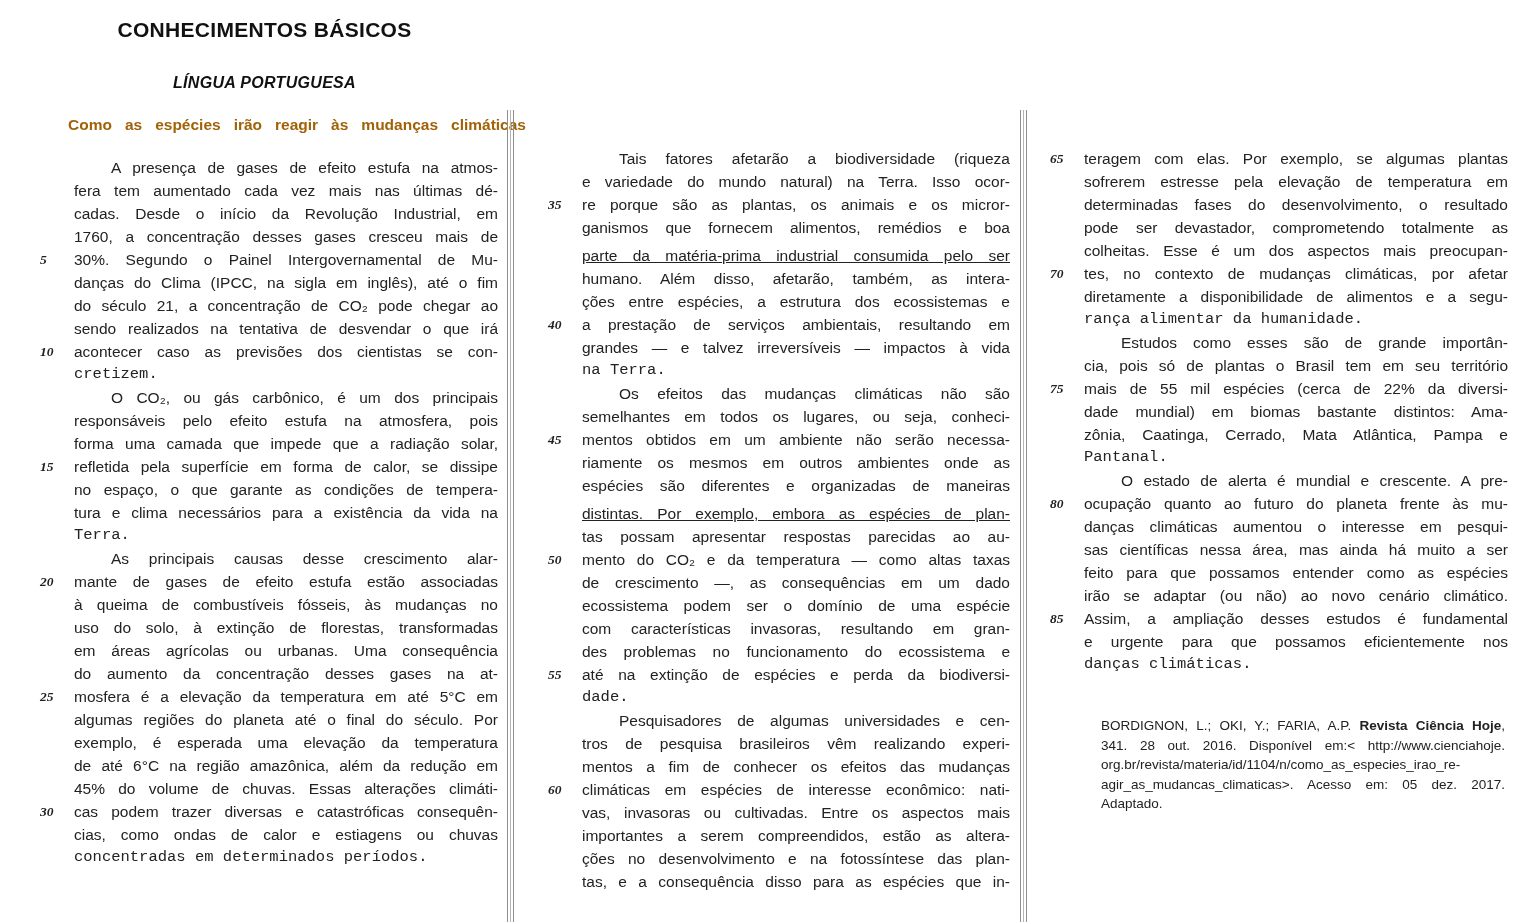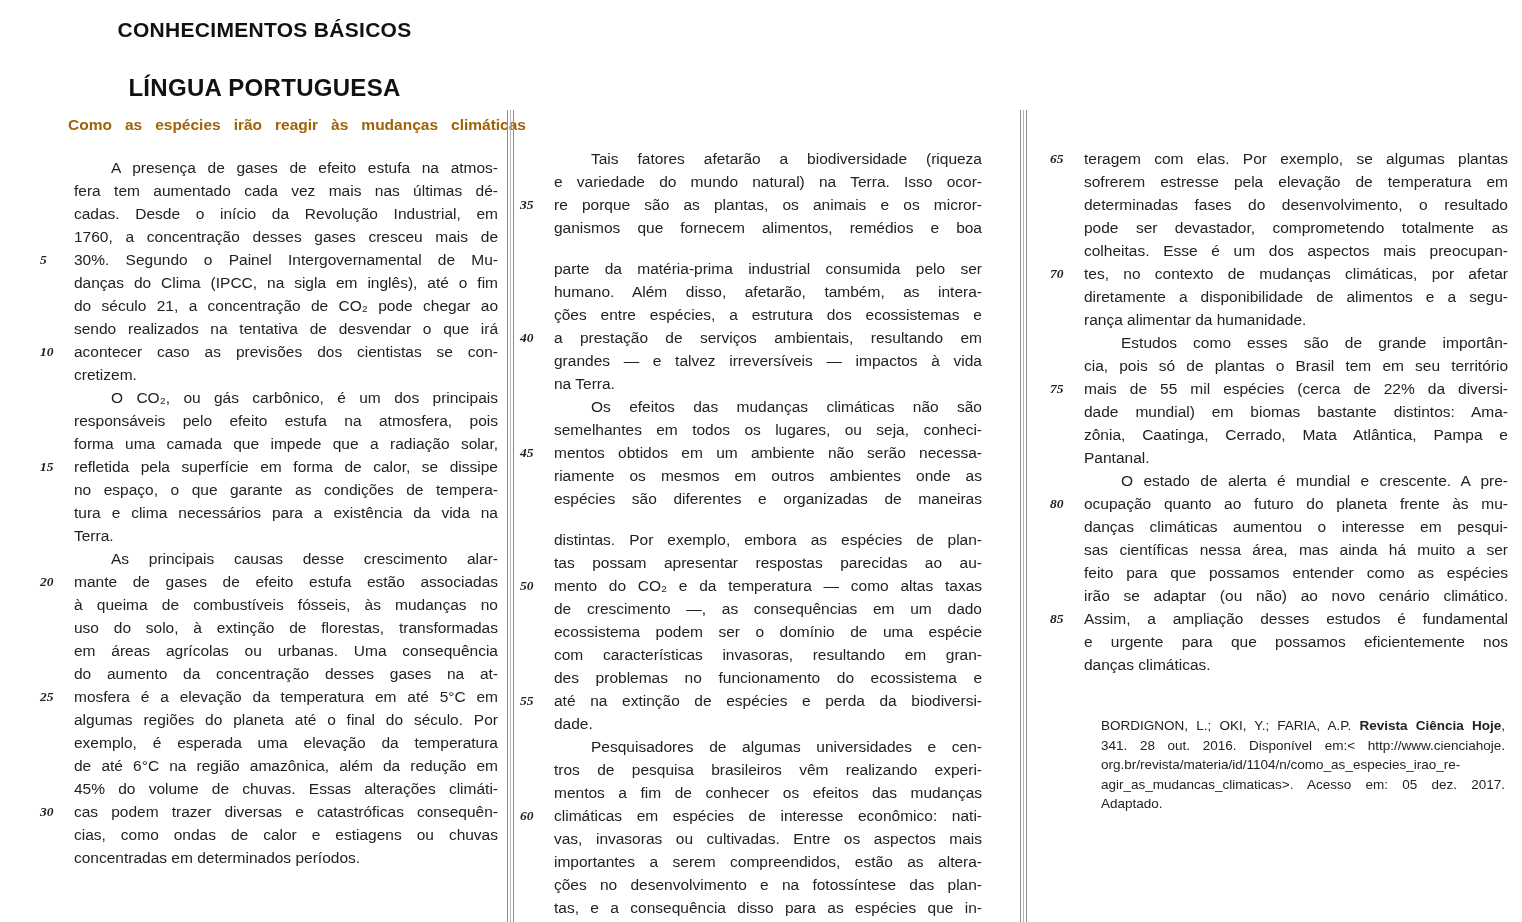--- a/index.html
+++ b/index.html
@@ -16,49 +16,50 @@
     position: absolute; left: 36px; top: 0; width: 457px;
     text-align: center;
   }
   .section-title {
     position: relative; margin: 0; top: 18px;
     font-size: 21px; font-weight: bold; letter-spacing: 0.3px;
     color: #111111;
   }
   .subsection-title {
     position: relative; margin: 0; top: 50px;
-    font-size: 24px; font-weight: bold; letter-spacing: 0.3px;
+    font-size: 16px; font-weight: bold; letter-spacing: 0.3px;
     color: #111111;
+    font-style: italic;
   }
   .text-title {
     position: absolute; left: 40px; top: 116px; width: 458px;
     font-size: 15.5px; font-weight: bold; color: #a16207;
     text-align: justify; text-align-last: justify; margin-left: 28px;
   }
   .col { position: absolute; }
   .col1 { left: 40px;   top: 156px; width: 458px; }
-  .col2 { left: 520px;  top: 147px; width: 462px; }
+  .col2 { left: 548px;  top: 147px; width: 462px; }
   .col3 { left: 1050px; top: 147px; width: 458px; }
   .line { display: flex; height: 23px; }
-  .line.gap { margin-top: 18px; }
+  .line.gap { margin-top: 5px; text-decoration: underline; }
   .lnum {
     flex: none; width: 34px;
     font-family: "Liberation Serif", "DejaVu Serif", serif;
     font-style: italic; font-weight: bold;
     font-size: 13.5px; color: #222222;
     padding-top: 4px;
   }
   .ltext {
     flex: 1; min-width: 0;
     font-size: 15.5px; line-height: 23px;
     text-align: justify; text-align-last: justify;
     white-space: normal;
   }
   .line.pstart .ltext { text-indent: 37px; }
-  .line.pend .ltext { text-align-last: left; }
+  .line.pend .ltext { text-align-last: left; font-family: Liberation Mono, monospace; }
   .separator {
     position: absolute; top: 110px; width: 7px; height: 812px;
     background: linear-gradient(to right,
       #8f8f8f 0, #8f8f8f 1px, transparent 1px, transparent 3px,
       #b5b5b5 3px, #b5b5b5 4px, transparent 4px, transparent 6px,
       #8f8f8f 6px, #8f8f8f 7px);
   }
   .sep1 { left: 507px; }
   .sep2 { left: 1020px; }
   .citation {

